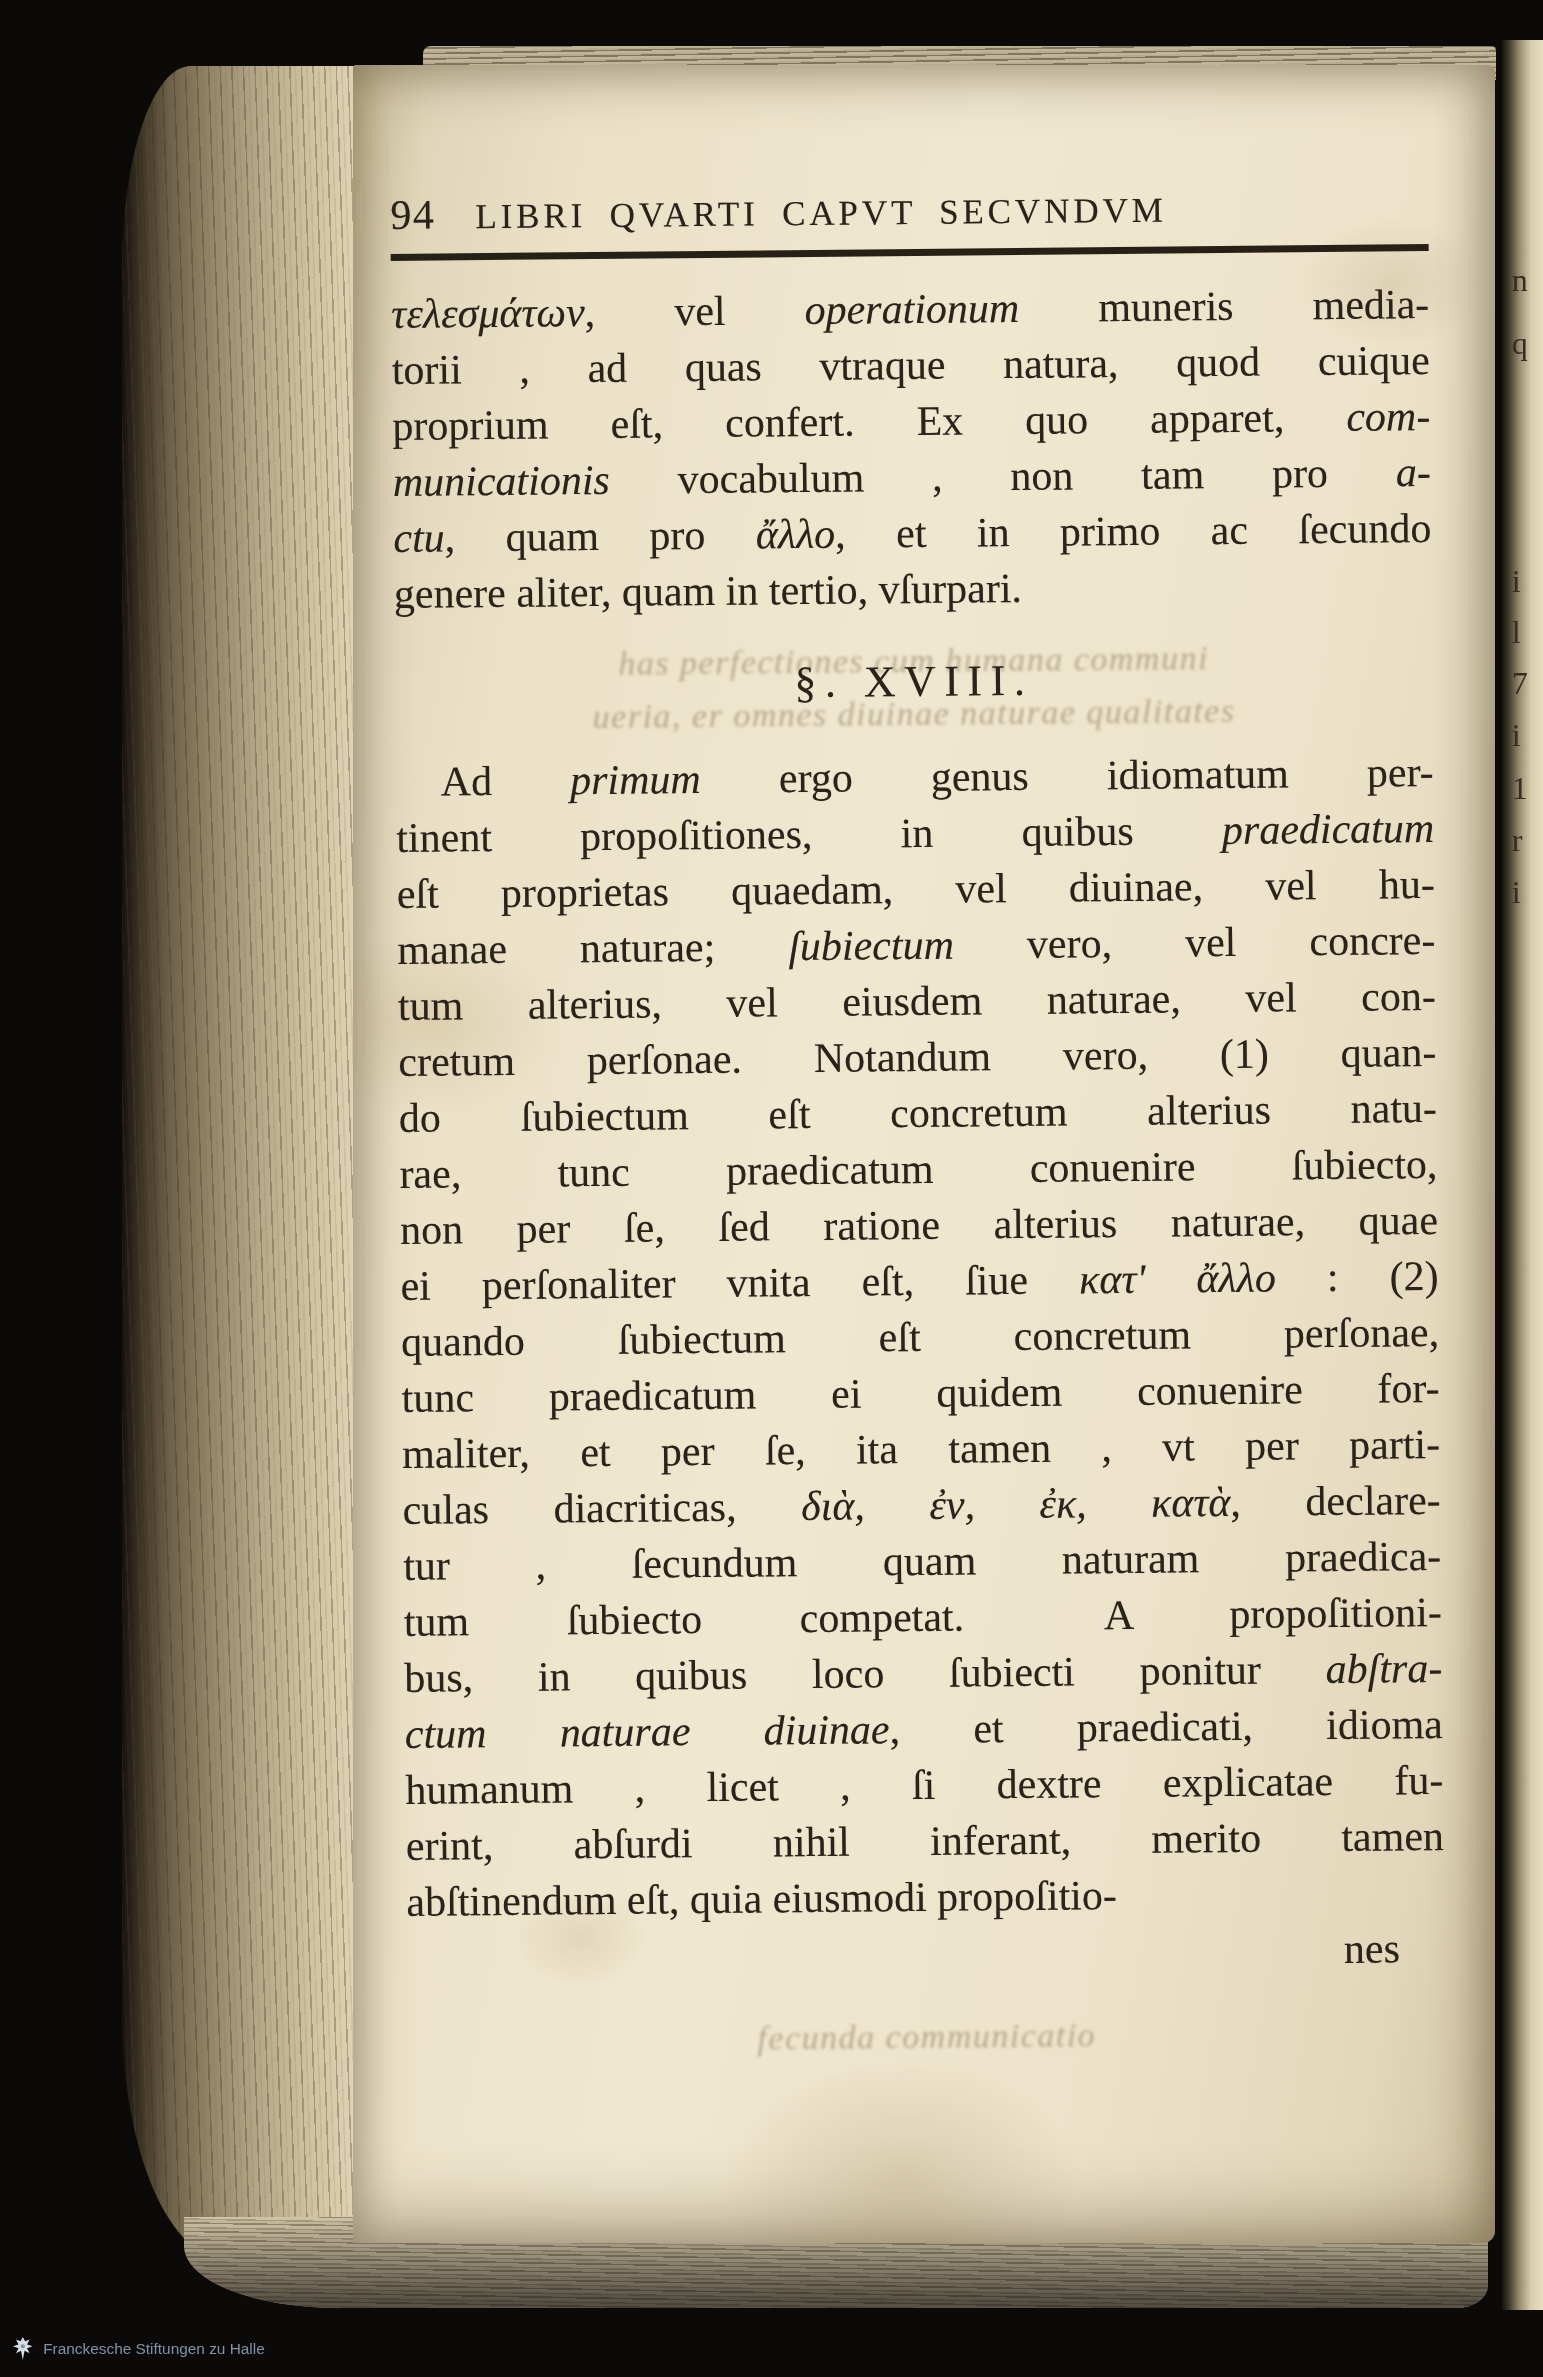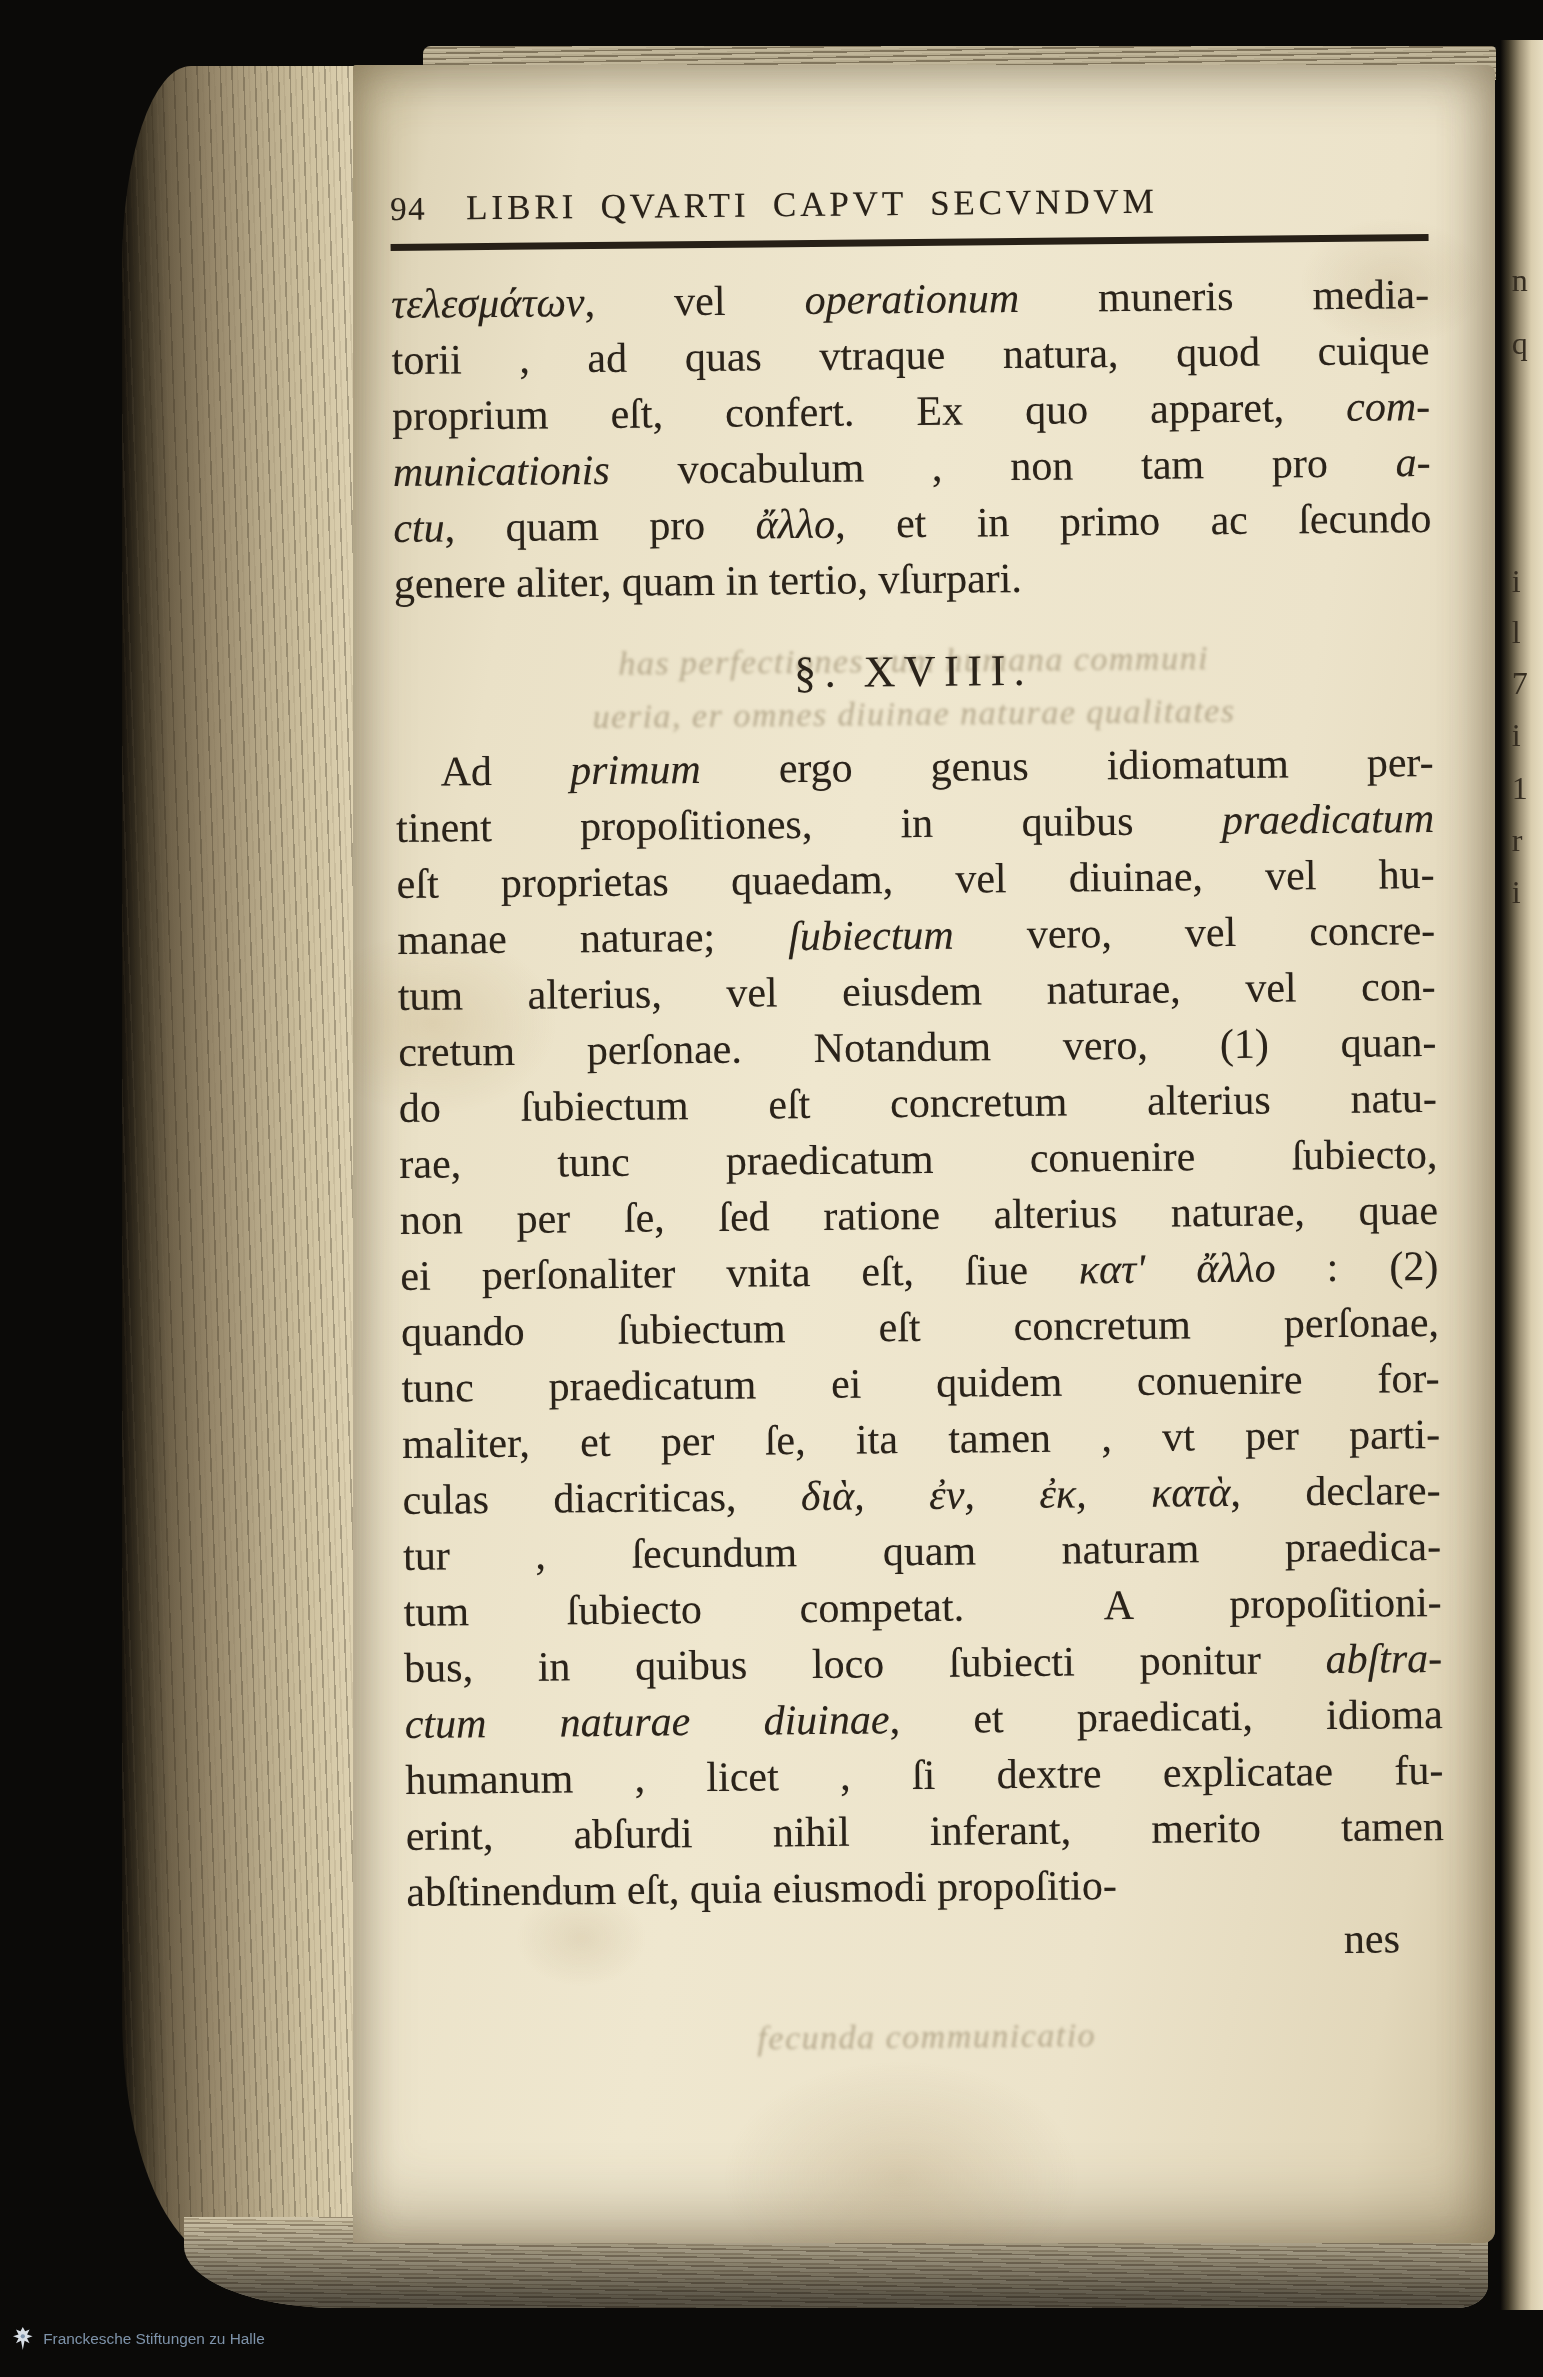--- a/index.html
+++ b/index.html
@@ -81,21 +81,21 @@
   }
   .ghosts { position: absolute; inset: 0; pointer-events: none; }
   .ghost {
     position: absolute; left: 0; width: 100%; text-align: center;
     color: rgba(128,112,80,0.50); filter: blur(1.5px);
     font-style: italic; font-size: 34px; letter-spacing: 1.5px; line-height: 1.2;
     text-shadow: none;
   }
 
   .header { display: flex; align-items: baseline; gap: 40px; }
-  .page-num { font-size: 33px; letter-spacing: 1.5px; margin-top: 6px; }
+  .page-num { font-size: 42px; letter-spacing: 1.5px; margin-top: 6px; }
   .running-title { font-size: 35px; letter-spacing: 3.9px; word-spacing: 10.8px; }
 
   .rule { margin-top: 15.4px; height: 6.2px; background: #272017; width: 100%; }
 
   .para { position: relative; z-index: 1; }
   .para1 { margin-top: 25px; }
   .para2 { margin-top: 42px; }
   .tline {
     font-size: 42px; line-height: 56px;
     text-align: justify; text-align-last: justify;
@@ -109,21 +109,21 @@
     position: relative; z-index: 1;
     margin-top: 39px; text-align: center;
     font-size: 44px; letter-spacing: 8.5px;
   }
 
   .catchword {
     font-size: 42px; line-height: 56px; text-align: right; padding-right: 45px;
   }
 
   
-  .footer { position: absolute; left: 12.3px; bottom: 26px; display: flex; align-items: center; gap: 9.3px; }
+  .footer { position: absolute; left: 12.3px; bottom: 16px; display: flex; align-items: center; gap: 9.3px; }
   .logo { width: 21.6px; height: 25px; flex: 0 0 auto; }
   .footer-label {
     color: #7e93aa; font-size: 15.4px;
     font-family: "Liberation Sans", "DejaVu Sans", sans-serif;
   }
 </style>
 </head>
 <body>
 
 <div class="stage">

